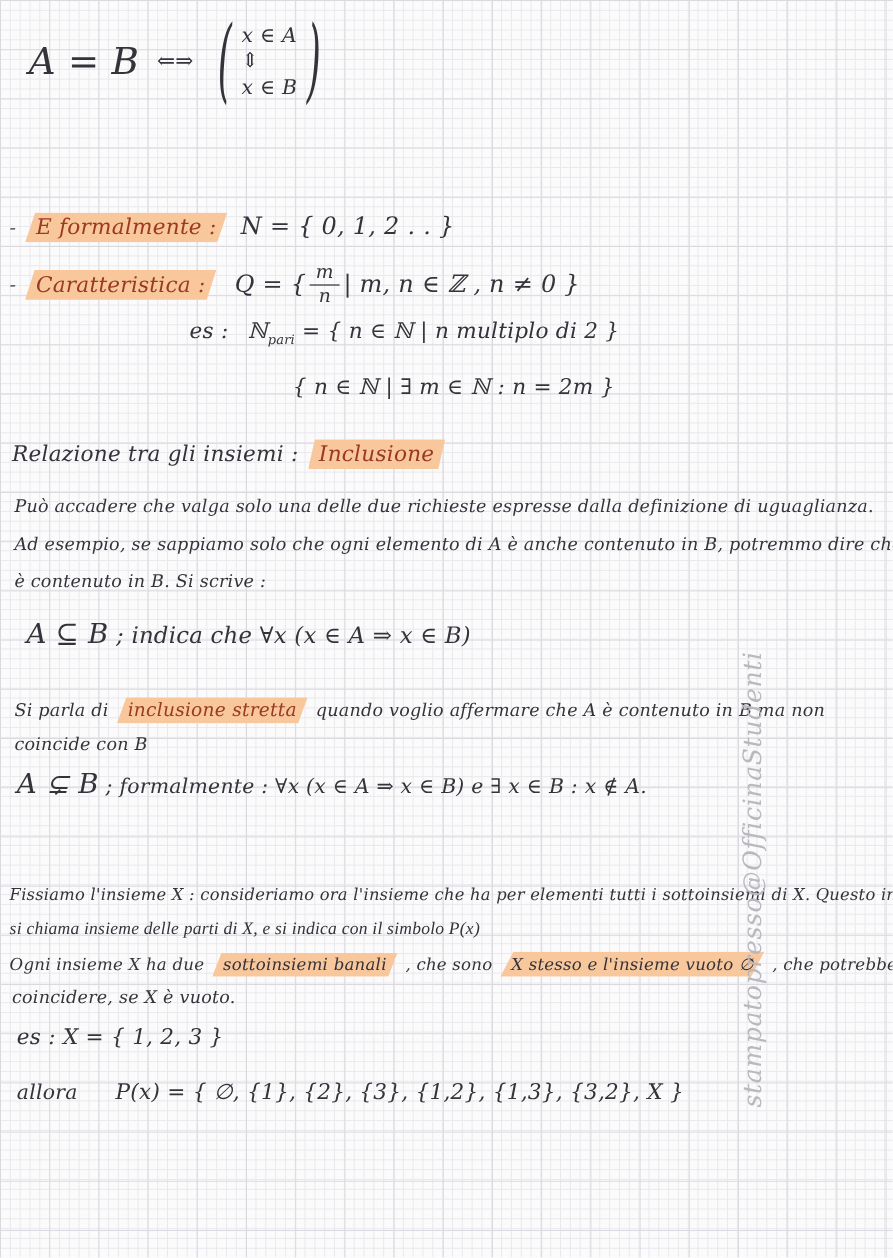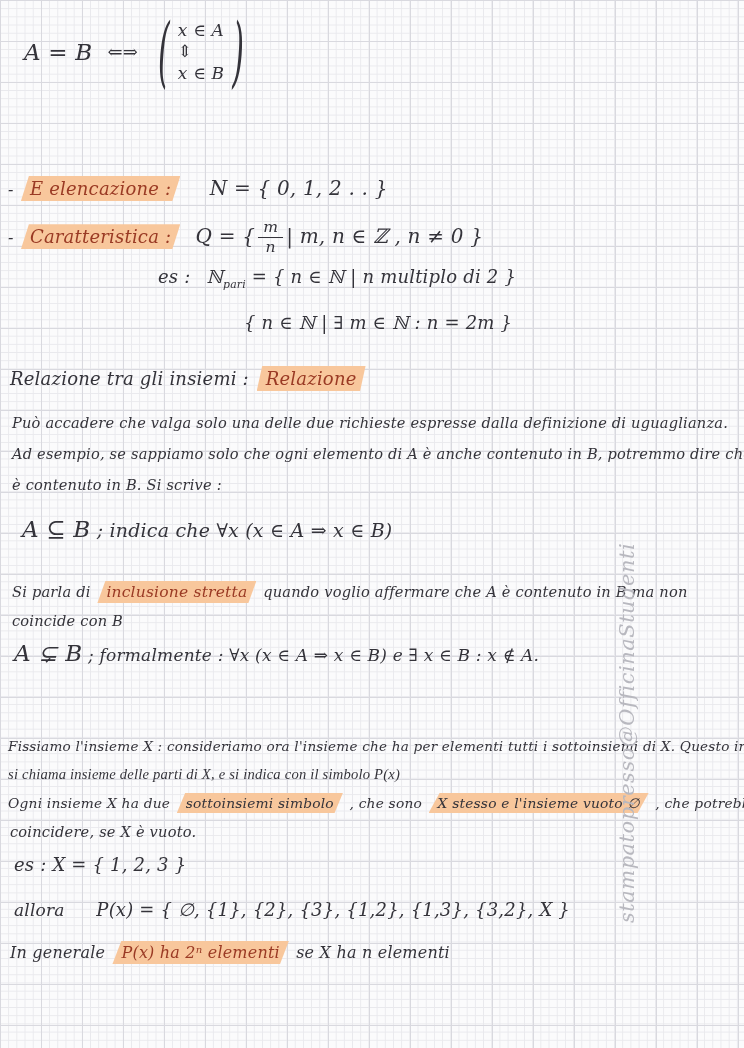--- a/index.html
+++ b/index.html
@@ -35,21 +35,21 @@
   .heading{font-size:18px;}
   .big-paren{
     display:inline-block;font-size:30px;font-weight:300;
     transform:scaleY(2.55);transform-origin:center;
     vertical-align:middle;margin:0 3px;
   }
   .paren-col{
     display:inline-flex;flex-direction:column;align-items:flex-start;
     vertical-align:middle;line-height:1.25;font-size:17px;
   }
-  .eq-left{font-size:23px;vertical-align:middle;margin-right:10px;}
+  .eq-left{font-size:31px;vertical-align:middle;margin-right:10px;}
   .eq-arrow{font-size:18px;vertical-align:middle;margin-right:12px;}
   .frac{
     display:inline-flex;flex-direction:column;align-items:center;
     vertical-align:middle;line-height:1.1;font-size:.78em;margin:0 3px;
   }
   .frac .num{border-bottom:1.4px solid currentColor;padding:0 5px 1px;}
   .frac .den{padding-top:1px;}
   sub{font-size:.6em;}
   .watermark{
     position:absolute;top:538px;left:615px;height:385px;
@@ -71,43 +71,43 @@
       <span>x ∈ A</span>
       <span>⇕</span>
       <span>x ∈ B</span>
     </span>
     <span class="big-paren">)</span>
   </div>
 
 
   <div class="line" style="left:8px;top:176px;font-size:16px;">
     <span>-</span>
-    <span class="hl red heading">E elencazione :</span>
-    <span class="fx" style="margin-left:22px;">N = { 0, 1, 2 . . }</span>
+    <span class="hl red heading">E formalmente :</span>
+    <span class="fx" style="margin-left:4px;">N = { 0, 1, 2 . . }</span>
   </div>
 
   <div class="line" style="left:8px;top:219px;font-size:16px;">
     <span>-</span>
     <span class="hl red heading">Caratteristica :</span>
     <span class="fx" style="margin-left:8px;"><span>Q = {</span><span class="frac">
           <span class="num">m</span>
           <span class="den">n</span>
         </span><span>| m, n ∈ ℤ , n ≠ 0 }</span></span>
   </div>
 
   <div class="line fx" style="left:158px;top:266px;font-size:18px;">
     <span>es :</span>
     <span style="margin-left:10px;"><span>ℕ</span><sub>pari</sub><span> = { n ∈ ℕ | n multiplo di 2 }</span></span>
   </div>
 
   <div class="line fx" style="left:244px;top:312px;font-size:18px;">{ n ∈ ℕ | ∃ m ∈ ℕ : n = 2m }</div>
 
   <div class="line heading" style="left:10px;top:366px;">
     <span>Relazione tra gli insiemi :</span>
-    <span class="hl red">Relazione</span>
+    <span class="hl red">Inclusione</span>
   </div>
 
   <div class="line sm" style="left:12px;top:414px;">Può accadere che valga solo una delle due richieste espresse dalla definizione di uguaglianza.</div>
   <div class="line sm" style="left:12px;top:445px;">Ad esempio, se sappiamo solo che ogni elemento di A è anche contenuto in B, potremmo dire che A</div>
   <div class="line sm" style="left:12px;top:476px;">è contenuto in B. Si scrive :</div>
 
   <div class="line" style="left:22px;top:516px;font-size:19px;">
     <span style="font-size:23px;">A ⊆ B</span>
     <span> ;  indica che  ∀x (x ∈ A ⇒ x ∈ B)</span>
   </div>
@@ -123,35 +123,30 @@
     <span style="font-size:23px;">A ⊊ B</span>
     <span> ;  formalmente :  ∀x (x ∈ A ⇒ x ∈ B) e ∃ x ∈ B : x ∉ A.</span>
   </div>
 
 
   <div class="line" style="left:8px;top:738px;font-size:13.6px;">Fissiamo l'insieme X : consideriamo ora l'insieme che ha per elementi tutti i sottoinsiemi di X. Questo insieme</div>
   <div class="line sm" style="left:8px;top:766px;font-family:Liberation Serif, serif;">si chiama insieme delle parti di X, e si indica con il simbolo P(x)</div>
 
   <div class="line" style="left:8px;top:793px;font-size:13.8px;">
     <span>Ogni insieme X ha due</span>
-    <span class="hl">sottoinsiemi simbolo</span>
+    <span class="hl">sottoinsiemi banali</span>
     <span>, che sono</span>
     <span class="hl">X stesso e l'insieme vuoto ∅</span>
     <span>, che potrebbero</span>
   </div>
   <div class="line sm" style="left:10px;top:823px;">coincidere, se X è vuoto.</div>
 
   <div class="line" style="left:14px;top:854px;font-size:18px;">es :  X = { 1, 2, 3 }</div>
 
   <div class="line" style="left:14px;top:899px;font-size:17px;">
     <span>allora</span>
     <span style="margin-left:26px;font-size:18px;">P(x) = { ∅, {1}, {2}, {3}, {1,2}, {1,3}, {3,2}, X }</span>
   </div>
 
-  <div class="line" style="left:10px;top:941px;font-size:16px;">
-    <span>In generale</span>
-    <span class="hl red">P(x) ha 2ⁿ elementi</span>
-    <span>se X ha n elementi</span>
-  </div>
 
   <div class="watermark">stampatopresso@OfficinaStudenti</div>
 
 </div>
 
 </body></html>

